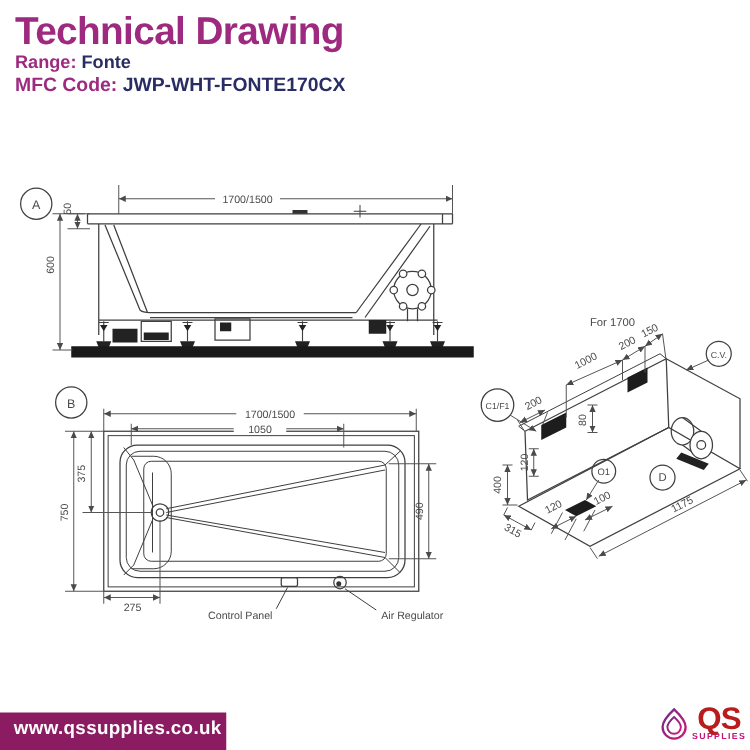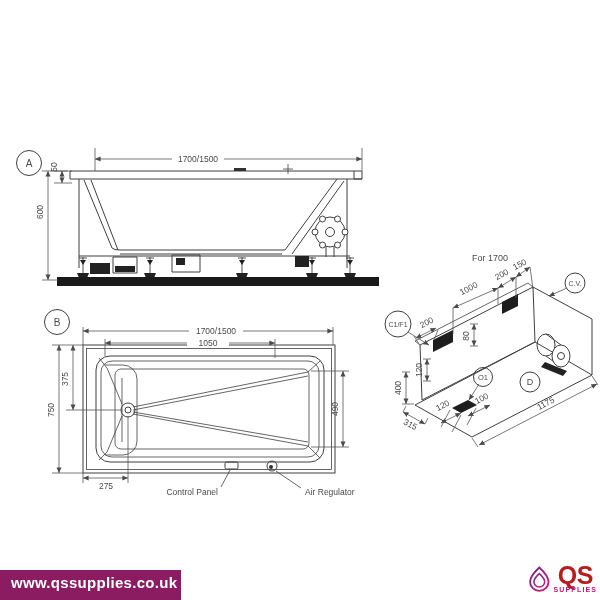--- a/index.html
+++ b/index.html
@@ -19,20 +19,25 @@
   .logo{position:absolute;left:527px;top:560px;width:70px;height:38px;display:flex;align-items:center;}
   .logo .txt{display:flex;flex-direction:column;align-items:center;margin-left:2px;}
   .logo .qs{color:#b91c1c;font-size:25px;font-weight:700;line-height:22px;letter-spacing:-0.5px;}
   .logo .sup{color:#C4157C;font-size:7px;font-weight:700;letter-spacing:1.1px;line-height:8px;}
 </style>
 </head>
 <body>
 
 <div class="page">
 
+  <div class="hdr">
+    <h1>Technical Drawing</h1>
+    <div class="line"><span class="k">Range:</span> <span class="v">Fonte</span></div>
+    <div class="line mfc"><span class="k">MFC Code:</span> <span class="v">JWP-WHT-FONTE170CX</span></div>
+  </div>
 
   <svg class="draw" viewBox="0 0 600 600">
     <defs>
       <marker id="ma" viewBox="0 0 10 10" refX="10" refY="5" markerWidth="7" markerHeight="7" orient="auto-start-reverse">
         <path d="M0,0.5 L10,5 L0,9.5 Z" fill="#4a4a4a"></path>
       </marker>
     </defs>
 
     <g stroke="#3f3f3f" stroke-width="1" fill="none">
       <circle cx="29" cy="163" r="12.5"></circle>

